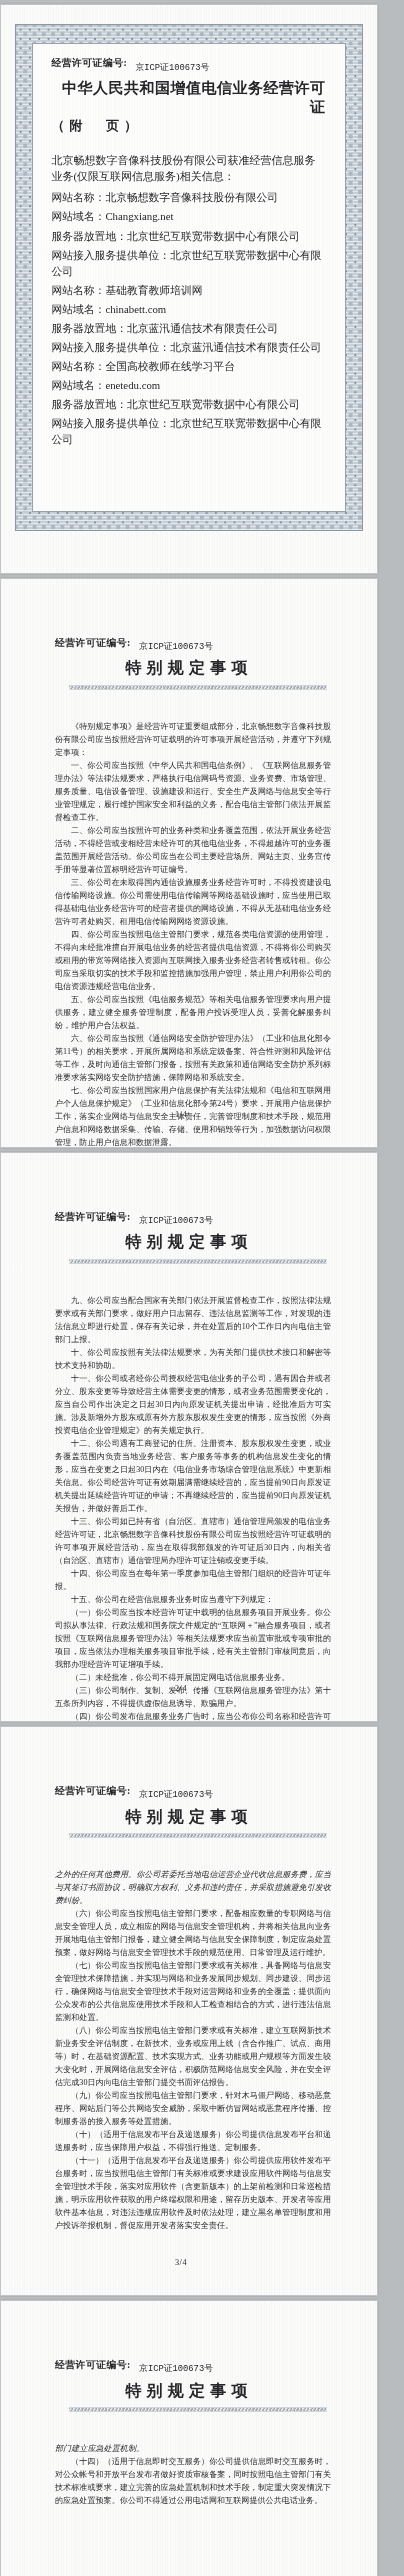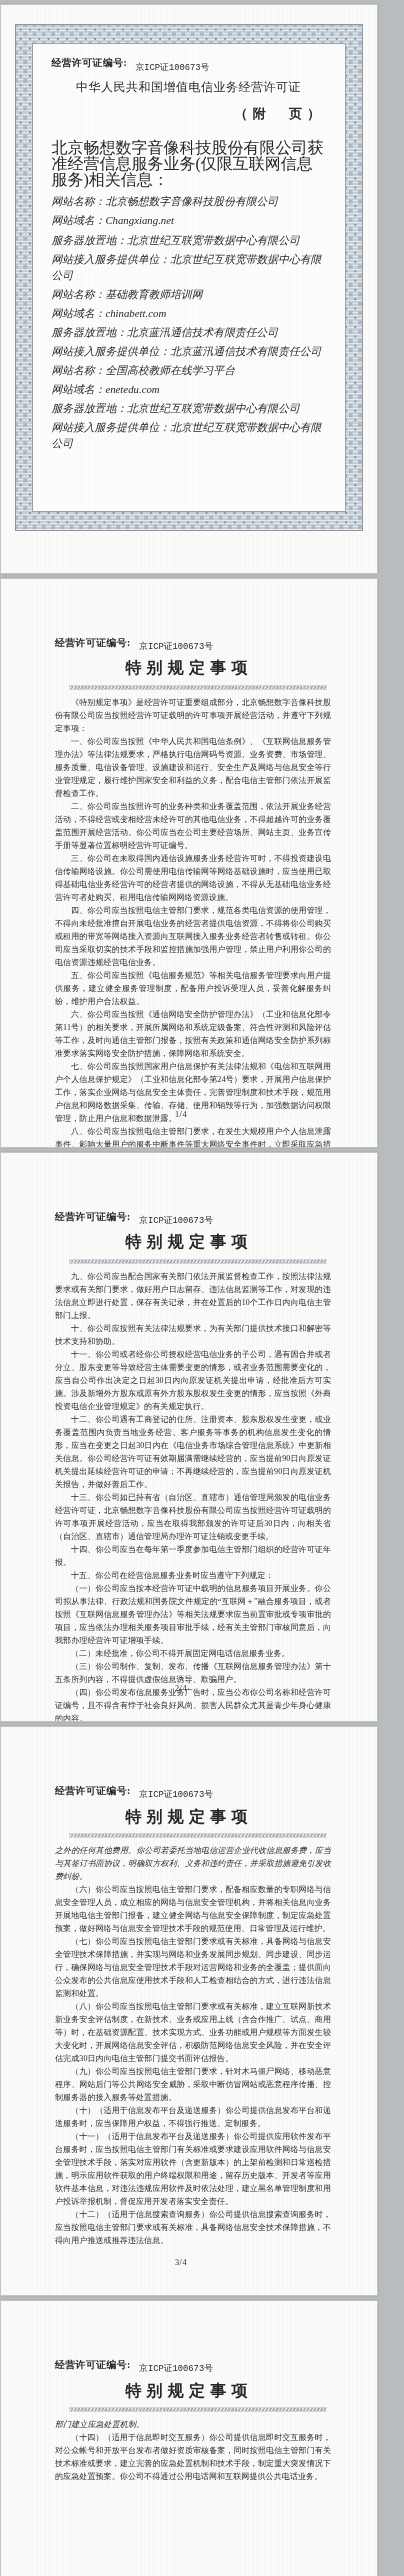--- a/index.html
+++ b/index.html
@@ -27,36 +27,36 @@
   }
   .cert-inner{
     position:absolute;top:18.5px;bottom:18.5px;left:15.5px;right:15.5px;
     background:#fdfdfc;border:0.5px solid #98a2ac;
     background-image:repeating-linear-gradient(90deg, rgba(150,158,166,.04) 0 1px, rgba(0,0,0,0) 1px 2.6px);
     padding:13.4px 19.6px 0 18.5px;box-sizing:border-box;
   }
   .cert-head{white-space:nowrap;}
   .lic-label{font-size:9.8px;font-weight:700;letter-spacing:0.5px;}
   .lic-no{font-size:8.8px;margin-left:6.2px;position:relative;top:3.1px;font-family:"Liberation Mono","DejaVu Sans Mono",monospace;}
-  .cert-title{font-size:12px;font-weight:400;text-align:center;letter-spacing:0.5px;margin:8.2px 0 0 0;}
-  .cert-subtitle{font-size:13px;font-weight:700;text-align:right;letter-spacing:5.2px;margin-top:9px;}
-  .cert-intro{font-size:16px;line-height:16px;margin:17.5px 0 5.2px 0;}
-  .cert-line{font-size:10.8px;line-height:16px;margin:0 0 3.1px 0;font-style:italic;}
+  .cert-title{font-size:15px;font-weight:700;text-align:right;letter-spacing:0.5px;margin:8.2px 0 0 0;}
+  .cert-subtitle{font-size:13px;font-weight:700;text-align:left;letter-spacing:5.2px;margin-top:0;}
+  .cert-intro{font-size:11px;line-height:16px;margin:17.5px 0 5.2px 0;}
+  .cert-line{font-size:10.8px;line-height:16px;margin:0 0 3.1px 0;}
 
   
   .prov-head{padding:58px 0 0 54px;white-space:nowrap;}
   .lic-label2{font-size:9.8px;font-weight:700;letter-spacing:0.5px;}
   .lic-no2{font-size:8.8px;margin-left:6.2px;position:relative;top:2.6px;font-family:"Liberation Mono","DejaVu Sans Mono",monospace;}
   .prov-title{font-size:16px;font-weight:700;text-align:center;letter-spacing:5.2px;margin:8.2px 0 0 0;}
   .prov-rule{
     height:3.6px;margin:5.2px 50px 0 68px;
     background:repeating-linear-gradient(115deg, #98a0a8 0 1px, #e6e9ec 1px 2.1px, #b6bcc2 2.1px 3.1px);
     border-top:0.5px solid #cdd2d6;border-bottom:0.5px solid #cdd2d6;opacity:.9;
   }
-  .prov-body{margin:6px 46px 0 54px;}
+  .prov-body{margin:30px 46px 0 54px;}
   .para{font-size:8px;line-height:13px;margin:0;text-indent:2em;text-align:justify;letter-spacing:0.1px;}
   .para.no-indent{text-indent:0;font-style:italic;}
   .page-no{position:absolute;bottom:28px;left:0;right:16px;text-align:center;font-size:8.2px;letter-spacing:0.5px;}
 </style>
 </head>
 <body>
 
 <div id="doc">
 
   <div class="page">
@@ -144,21 +144,20 @@
     <div class="prov-rule"></div>
     <div class="prov-body">
 
     <p class="para no-indent">之外的任何其他费用。你公司若委托当地电信运营企业代收信息服务费，应当与其签订书面协议，明确双方权利、义务和违约责任，并采取措施避免引发收费纠纷。</p>
         <p class="para">（六）你公司应当按照电信主管部门要求，配备相应数量的专职网络与信息安全管理人员，成立相应的网络与信息安全管理机构，并将相关信息向业务开展地电信主管部门报备，建立健全网络与信息安全保障制度，制定应急处置预案，做好网络与信息安全管理技术手段的规范使用、日常管理及运行维护。</p>
         <p class="para">（七）你公司应当按照电信主管部门要求或有关标准，具备网络与信息安全管理技术保障措施，并实现与网络和业务发展同步规划、同步建设、同步运行，确保网络与信息安全管理技术手段对运营网络和业务的全覆盖；提供面向公众发布的公共信息应使用技术手段和人工检查相结合的方式，进行违法信息监测和处置。</p>
         <p class="para">（八）你公司应当按照电信主管部门要求或有关标准，建立互联网新技术新业务安全评估制度，在新技术、业务或应用上线（含合作推广、试点、商用等）时，在基础资源配置、技术实现方式、业务功能或用户规模等方面发生较大变化时，开展网络信息安全评估，积极防范网络信息安全风险，并在安全评估完成30日内向电信主管部门提交书面评估报告。</p>
         <p class="para">（九）你公司应当按照电信主管部门要求，针对木马僵尸网络、移动恶意程序、网站后门等公共网络安全威胁，采取中断仿冒网站或恶意程序传播、控制服务器的接入服务等处置措施。</p>
         <p class="para">（十）（适用于信息发布平台及递送服务）你公司提供信息发布平台和递送服务时，应当保障用户权益，不得强行推送、定制服务。</p>
         <p class="para">（十一）（适用于信息发布平台及递送服务）你公司提供应用软件发布平台服务时，应当按照电信主管部门有关标准或要求建设应用软件网络与信息安全管理技术手段，落实对应用软件（含更新版本）的上架前检测和日常巡检措施，明示应用软件获取的用户终端权限和用途，留存历史版本、开发者等应用软件基本信息，对违法违规应用软件及时依法处理，建立黑名单管理制度和用户投诉举报机制，督促应用开发者落实安全责任。</p>
-        <p class="para">（十二）（适用于信息搜索查询服务）你公司提供信息搜索查询服务时，应当按照电信主管部门要求或有关标准，具备网络信息安全技术保障措施，不得向用户推送或推荐违法信息。</p>
       </div>
     <div class="page-no">3/4</div>
   </div>
 
   <div class="page">
     <div class="prov-head">
       <span class="lic-label2">经营许可证编号:</span>
       <span class="lic-no2">京ICP证100673号</span>
     </div>
     <h2 class="prov-title">特别规定事项</h2>

